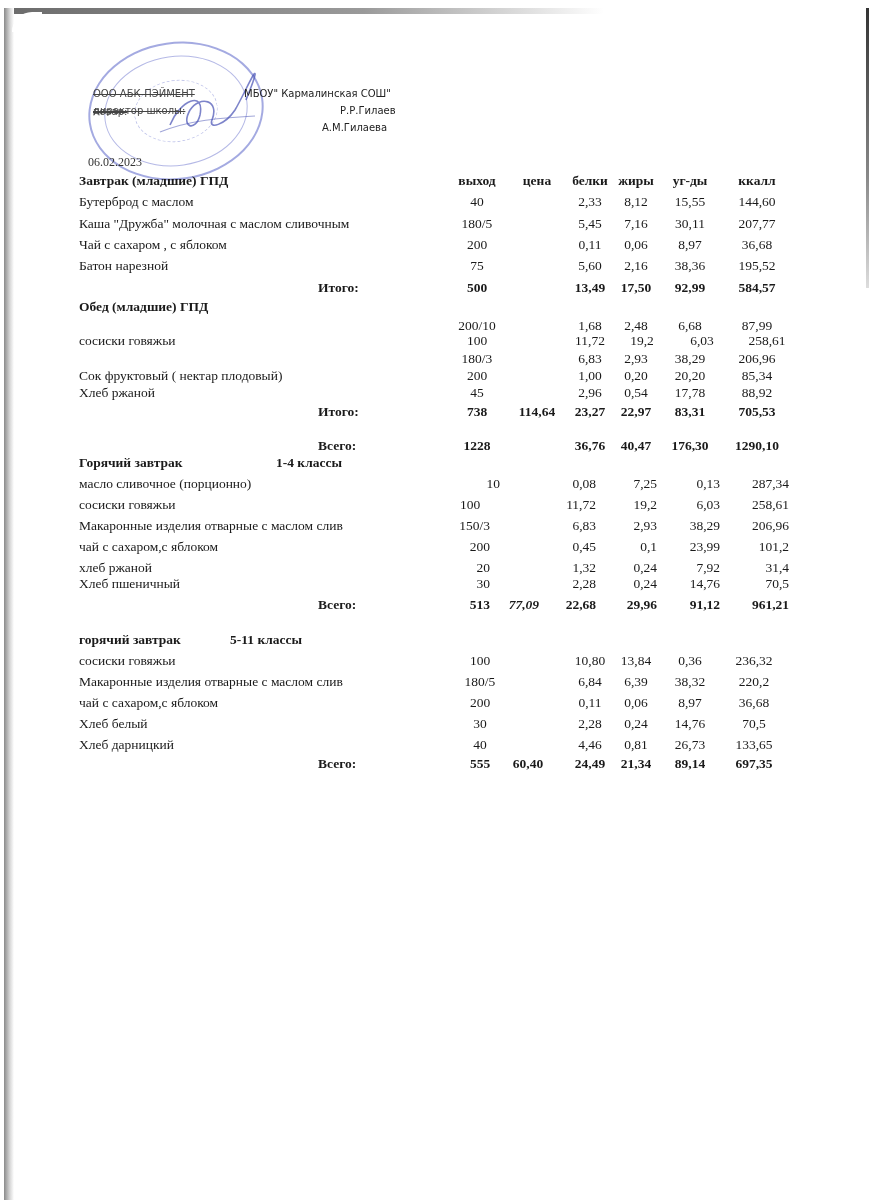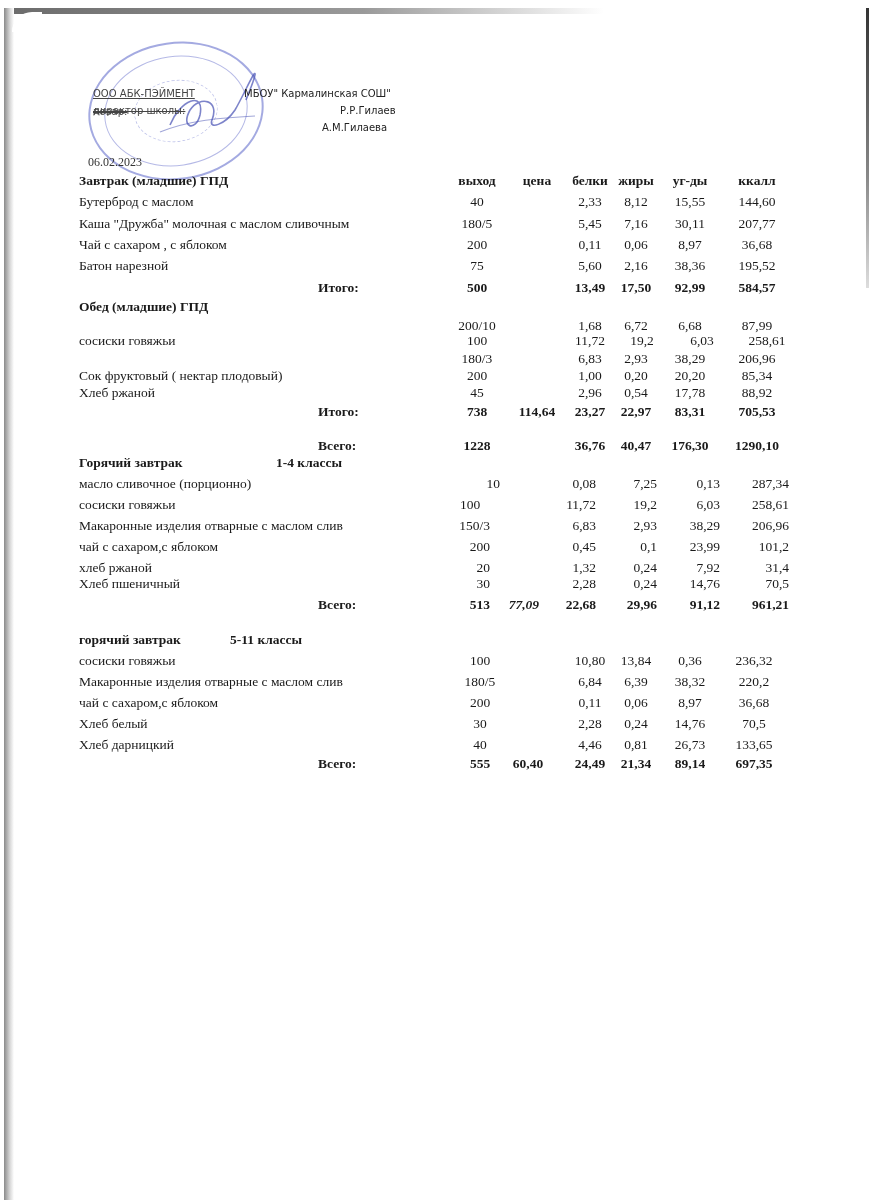--- a/index.html
+++ b/index.html
@@ -35,21 +35,21 @@
 <div class="scan-left"></div>
 <div class="scan-corner"></div>
 <div class="scan-right"></div>
 
 <div class="stamp"></div>
 <svg class="signature" viewBox="0 0 110 70">
   <path d="M20 55 C 30 30, 55 20, 50 45 C 46 62, 30 58, 40 40 C 50 25, 70 30, 62 50 C 58 60, 75 55, 85 40 C 92 28, 100 10, 104 4 C 108 0, 100 20, 96 30" fill="none" stroke="rgba(70,80,180,0.7)" stroke-width="1.6"></path>
   <path d="M10 62 C 40 50, 70 48, 105 46" fill="none" stroke="rgba(70,80,180,0.5)" stroke-width="1.2"></path>
 </svg>
 
-<div class="hdr strike" style="left:93px;top:88px;text-decoration:underline;">ООО АБК-ПЭЙМЕНТ</div>
+<div class="hdr strike" style="left:93px;top:88px;">ООО АБК-ПЭЙМЕНТ</div>
 <div class="hdr" style="left:244px;top:88px;">МБОУ" Кармалинская СОШ"</div>
 <div class="hdr strike" style="left:93px;top:105px;">директор школы:</div>
 <div class="hdr" style="left:340px;top:105px;">Р.Р.Гилаев</div>
 <div class="hdr strike" style="left:93px;top:106px;">повар:</div>
 <div class="hdr" style="left:322px;top:122px;">А.М.Гилаева</div>
 <div class="date">06.02.2023</div>
 
 <div class="row" style="top:172px;">
   <span class="name sec">Завтрак (младшие) ГПД</span>
   <span class="c b vy">выход</span>
@@ -100,21 +100,21 @@
   <span class="c ug">92,99</span>
   <span class="c kk">584,57</span>
 </div>
 
 <div class="row" style="top:298px;">
   <span class="name sec">Обед (младшие) ГПД</span>
 </div>
 <div class="row" style="top:317px;">
   <span class="c vy">200/10</span>
   <span class="c be">1,68</span>
-  <span class="c zh">6,72</span>
+  <span class="c zh">2,48</span>
   <span class="c ug">6,68</span>
   <span class="c kk">87,99</span>
 </div>
 <div class="row" style="top:332px;">
   <span class="name">сосиски говяжьи</span>
   <span class="c vy">100</span>
   <span class="c be">11,72</span>
   <span class="c zh" style="left:612px;">19,2</span>
   <span class="c ug" style="left:672px;">6,03</span>
   <span class="c kk" style="left:737px;">258,61</span>

